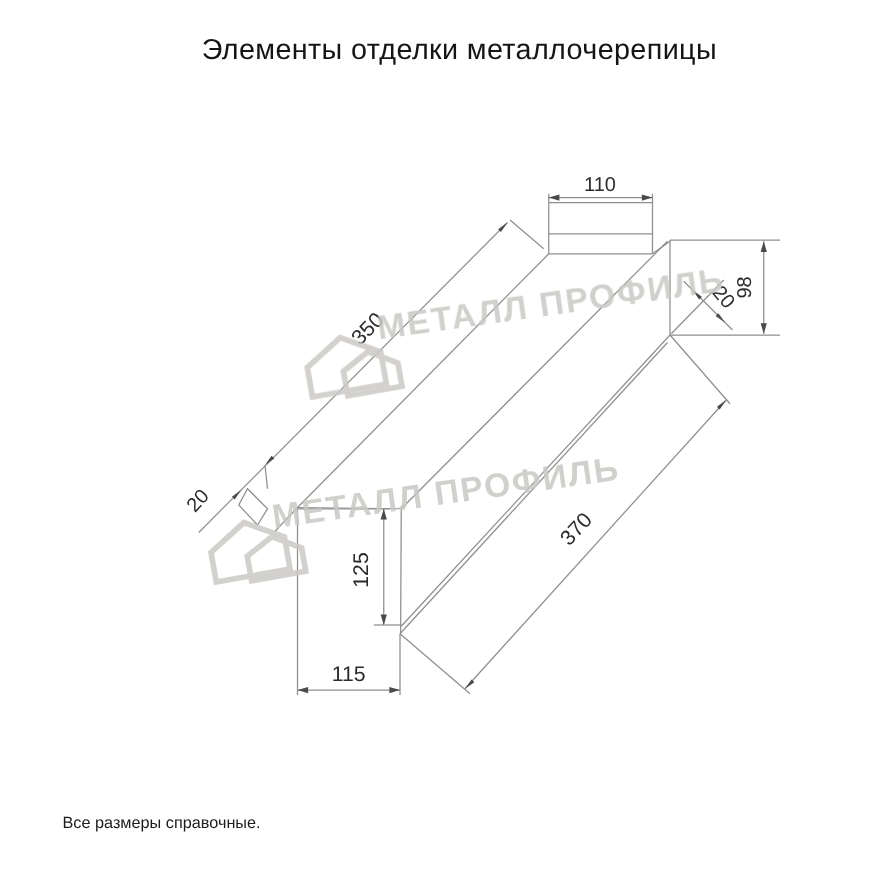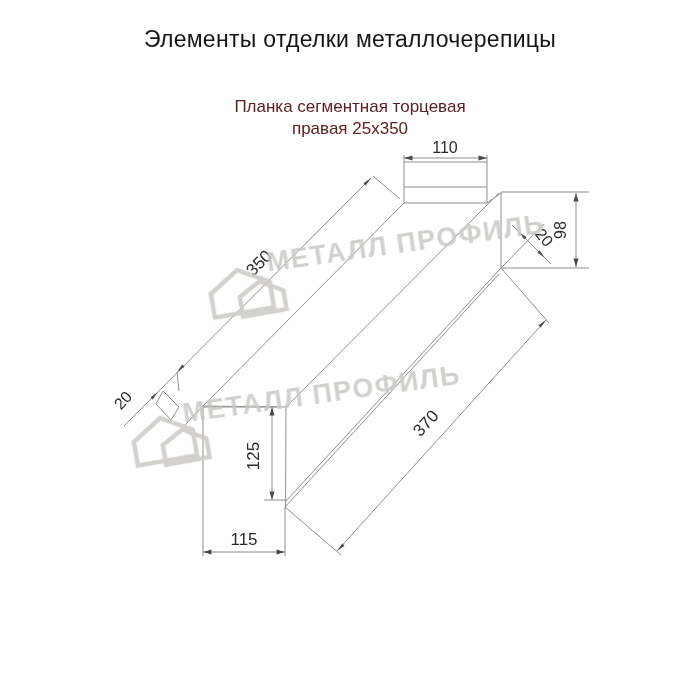--- a/index.html
+++ b/index.html
@@ -1,18 +1,18 @@
 <!DOCTYPE html>
 <html><head>
 <meta charset="utf-8">
 <style>
   html,body{margin:0;padding:0;}
   body{width:700px;height:700px;position:relative;background:#ffffff;overflow:hidden;
        font-family:"Liberation Sans", sans-serif;}
-  .page{position:absolute;inset:0;}
+  .page{position:absolute;inset:0;margin-left:35px;}
   .title{position:absolute;top:26px;left:0;width:100%;text-align:center;
          font-size:23px;color:#151515;letter-spacing:.3px;}
   .subtitle{position:absolute;top:96px;left:0;width:100%;text-align:center;
             font-size:17px;line-height:22px;color:#5c2222;}
   .footer{position:absolute;left:15px;top:649px;font-size:13px;line-height:18px;color:#1c1c1c;}
   svg{position:absolute;left:0;top:0;}
   .pline{stroke:#8f8f8f;stroke-width:1;fill:none;}
   .dline{stroke:#8f8f8f;stroke-width:1;fill:none;}
   .arr{fill:#4a4a4a;stroke:none;}
   .dimtext{fill:#2b2b2b;font-size:16px;font-family:"Liberation Sans",sans-serif;}
@@ -21,24 +21,20 @@
           font-family:"Liberation Sans",sans-serif;}
   .wmlogo{stroke:#ccc9c5;stroke-width:4.5;fill:none;}
 </style>
 </head>
 <body>
 
 <div class="page">
 
   <div class="title">Элементы отделки металлочерепицы</div>
 
-  <div class="subtitle">
-    <div>Планка сегментная торцевая</div>
-    <div>правая 25х350</div>
-  </div>
 
   <svg width="700" height="700" viewBox="0 0 700 700">
 
     <g>
 
       <path class="pline" d="M404,162 H487 M404,162 V203 M487,162 V203 M404,187 H487 M404,203 H487"></path>
 
       <path class="pline" d="M487,203 L501,193"></path>
 
       <path class="pline" d="M501,192 V268 M501,192 H589 M501,268 H589"></path>
@@ -131,15 +127,16 @@
     <g opacity="0.85">
       <g transform="translate(168,440) rotate(-10)">
         <path class="wmlogo" d="M-34,20 L-34,-4 L-4,-23 L26,-6 L26,20 Z"></path>
         <path class="wmlogo" d="M-6,24 L-6,4 L16,-8 L38,5 L38,24 Z"></path>
       </g>
       <text class="wmtext" transform="translate(323,403) rotate(-8)" text-anchor="middle">МЕТАЛЛ ПРОФИЛЬ</text>
     </g>
   </svg>
 
   <div class="footer">
+    <div>Все размеры справочные.</div>
   </div>
 
 </div>
 
 </body></html>

